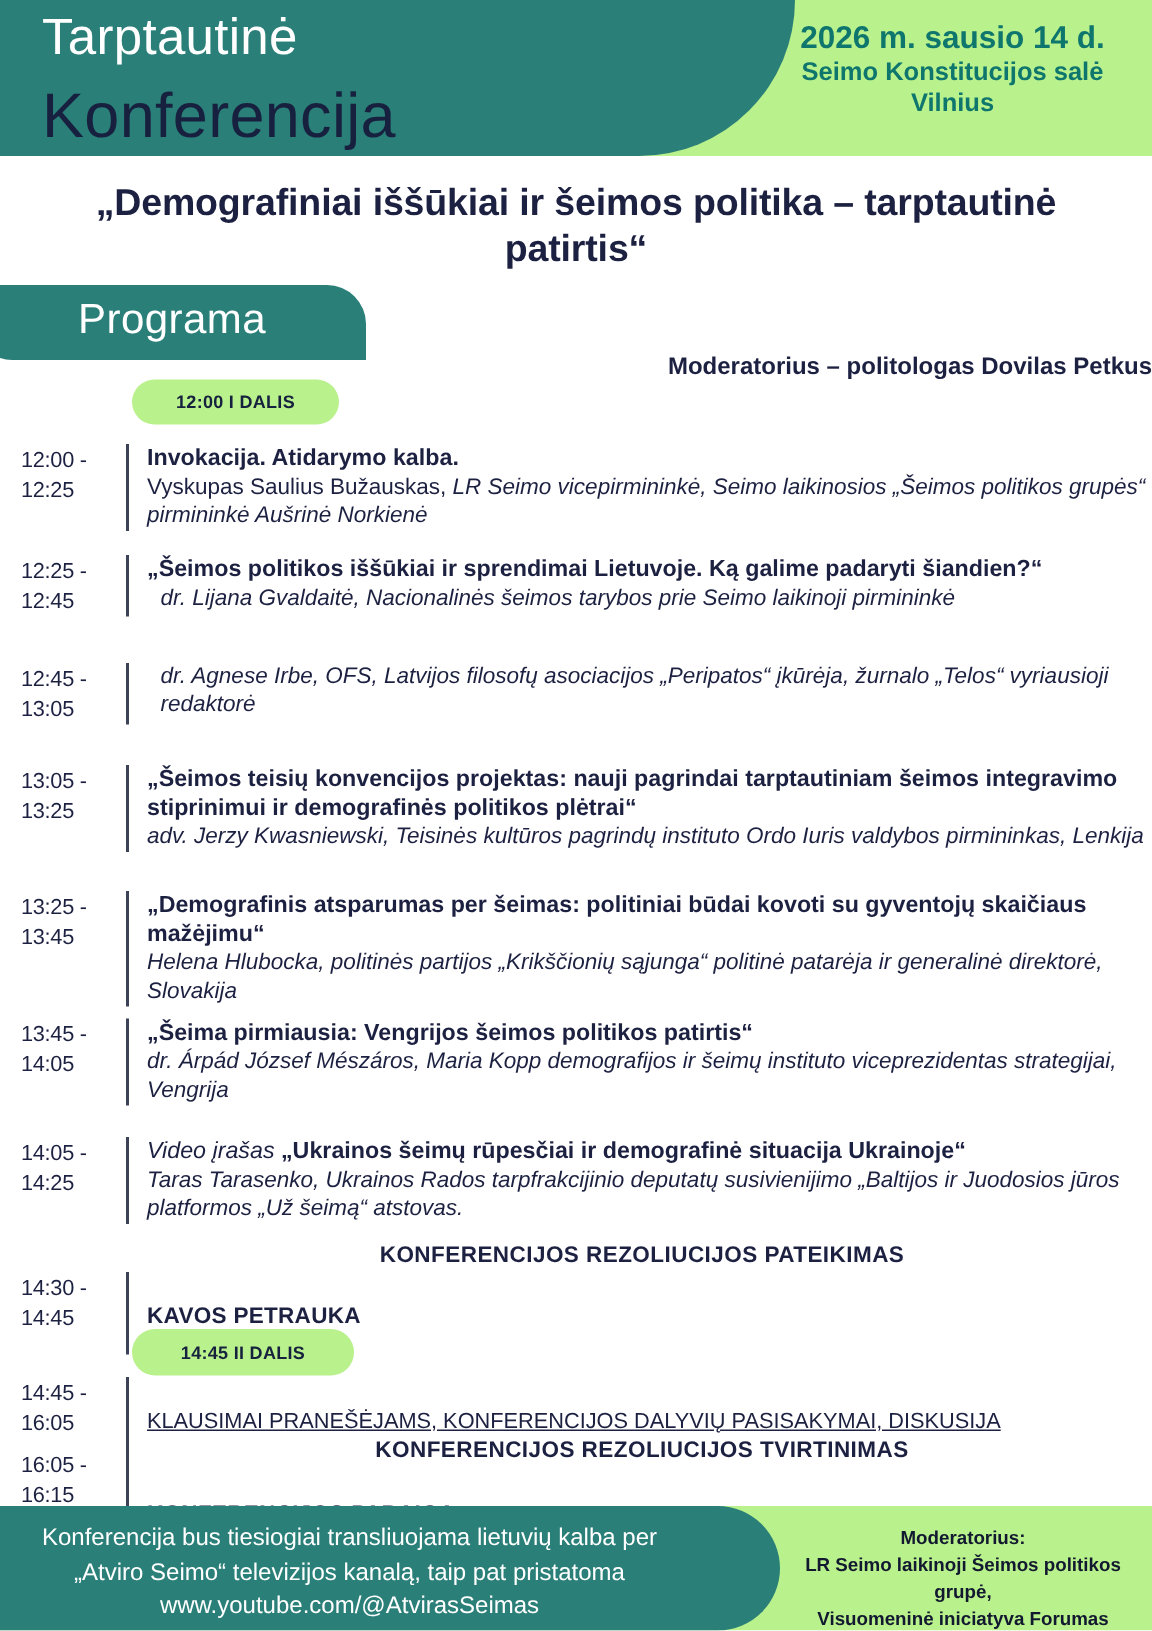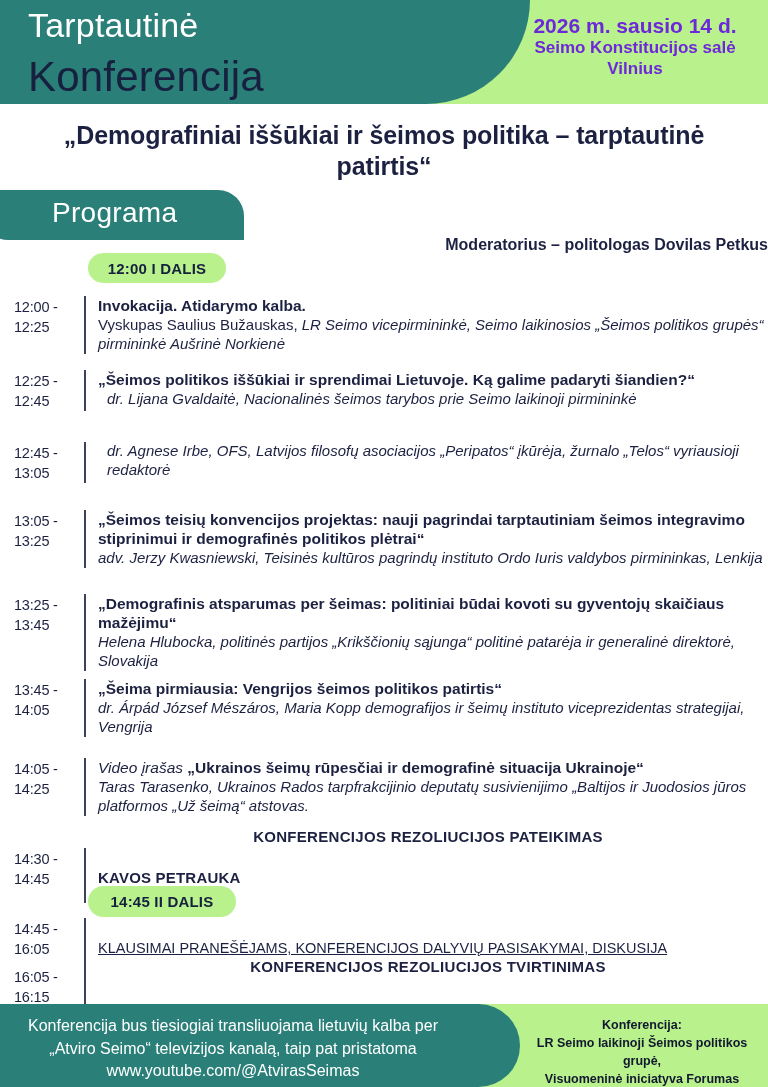--- a/index.html
+++ b/index.html
@@ -33,21 +33,21 @@
   .ht-line1{
     font-size:34px;font-weight:400;letter-spacing:.2px;color:#ffffff;
     display:block;
   }
   .ht-line2{
     font-size:42px;font-weight:400;letter-spacing:.2px;color:#17213f;
     display:block;margin-top:14px;
   }
   .header-meta{
     position:absolute;left:506px;top:14px;width:258px;
-    text-align:center;color:#6d28d9;
+    text-align:center;color:#0f766e;
   }
   .hm-date{font-size:21px;font-weight:bold;line-height:1.15;display:block;}
   .hm-place{font-size:17px;font-weight:bold;line-height:1.2;display:block;}
   .hm-city{font-size:17px;font-weight:bold;line-height:1.2;display:block;}
 
   
   .maintitle{
     position:absolute;left:40px;top:120px;width:688px;
     text-align:center;font-size:25px;font-weight:bold;
     line-height:1.22;color:#1d2141;letter-spacing:-.1px;
@@ -69,21 +69,21 @@
   .moderator{
     position:absolute;left:330px;top:236px;width:438px;
     text-align:right;font-size:16px;font-weight:bold;color:#1d2141;
     padding-right:8px;
   }
 
   
   .pill{
     position:absolute;background:#b9f18c;border-radius:18px;
     display:flex;align-items:center;justify-content:center;
-    font-size:15px;font-weight:bold;color:#16213e;letter-spacing:.2px;
+    font-size:12px;font-weight:bold;color:#16213e;letter-spacing:.2px;
   }
   #pill-1{left:88px;top:253px;width:138px;height:30px;}
   #pill-2{left:88px;top:886px;width:148px;height:31px;}
 
   
   .row{
     position:absolute;left:14px;width:754px;
     display:flex;align-items:flex-start;
   }
   .time{
@@ -285,20 +285,20 @@
     <div class="body">
       <p class="plain" style="padding-top:20px;">KONFERENCIJOS PABAIGA</p>
     </div>
   </div>
 
   <div class="footer">
     <div class="footer-green"></div>
     <div class="footer-teal"></div>
     <div class="footer-text">Konferencija bus tiesiogiai transliuojama lietuvių kalba per „Atviro Seimo“ televizijos kanalą, taip pat pristatoma www.youtube.com/@AtvirasSeimas</div>
     <div class="footer-org">
-      <span class="first">Konferencija:</span>
+      <span class="first">Moderatorius:</span>
       <span class="first">LR Seimo laikinoji Šeimos politikos grupė,</span>
       <span class="first">Visuomeninė iniciatyva Forumas</span>
 
     </div>
   </div>
 
 </div>
 
 </body></html>

